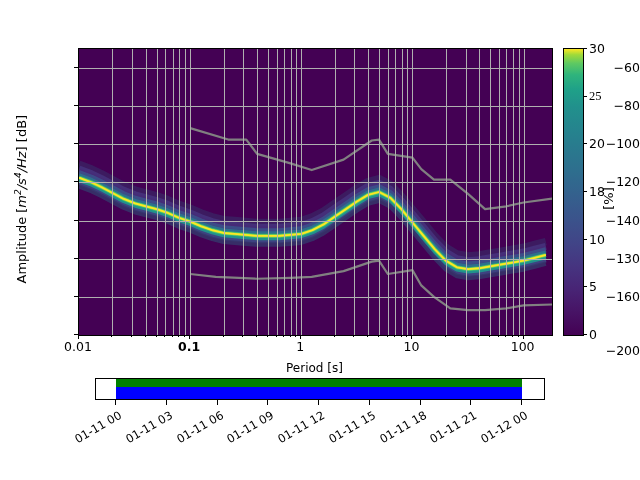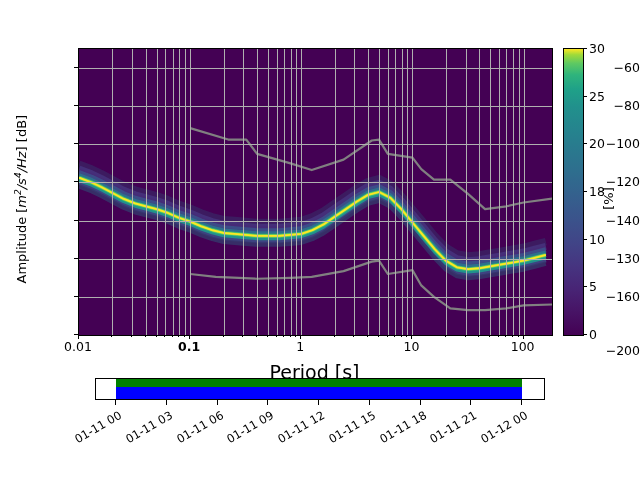--- a/index.html
+++ b/index.html
@@ -112,21 +112,21 @@
     height: 4px;
     background: #000;
   }
   .xtick-mark.minor { height: 2px; }
   #xlabel {
     position: absolute;
     left: 78px;
     top: 361px;
     width: 473px;
     text-align: center;
-    font-size: 19px;
+    font-size: 12px;
   }
 
   
   #colorbar {
     position: absolute;
     left: 563px;
     top: 48px;
     width: 19px;
     height: 286px;
     border: 1px solid #000;
@@ -361,21 +361,21 @@
     <div class="cbtick-label" style="top: 334px;">0</div>
     <div class="cbtick-mark" style="top: 334px;"></div>
     <div class="cbtick-label" style="top: 286.333px;">5</div>
     <div class="cbtick-mark" style="top: 286px;"></div>
     <div class="cbtick-label" style="top: 238.667px;">10</div>
     <div class="cbtick-mark" style="top: 239px;"></div>
     <div class="cbtick-label" style="top: 191px;">18</div>
     <div class="cbtick-mark" style="top: 191px;"></div>
     <div class="cbtick-label" style="top: 143.333px;">20</div>
     <div class="cbtick-mark" style="top: 143px;"></div>
-    <div class="cbtick-label" style="top: 95.6667px;">25</div>
+    <div class="cbtick-label" style="top: 95.6667px; font-family: Liberation Serif, serif;">25</div>
     <div class="cbtick-mark" style="top: 96px;"></div>
     <div class="cbtick-label" style="top: 48px; text-align: right;">30</div>
     <div class="cbtick-mark" style="top: 48px;"></div>
     <div class="cov-tick" style="left: 115px;"></div>
     <div class="cov-label" style="left: 55px; top: 408px; width: 62px;">01-11 00</div>
     <div class="cov-tick" style="left: 166px;"></div>
     <div class="cov-label" style="left: 105.75px; top: 408px; width: 62px;">01-11 03</div>
     <div class="cov-tick" style="left: 217px;"></div>
     <div class="cov-label" style="left: 156.5px; top: 408px; width: 62px;">01-11 06</div>
     <div class="cov-tick" style="left: 267px;"></div>

